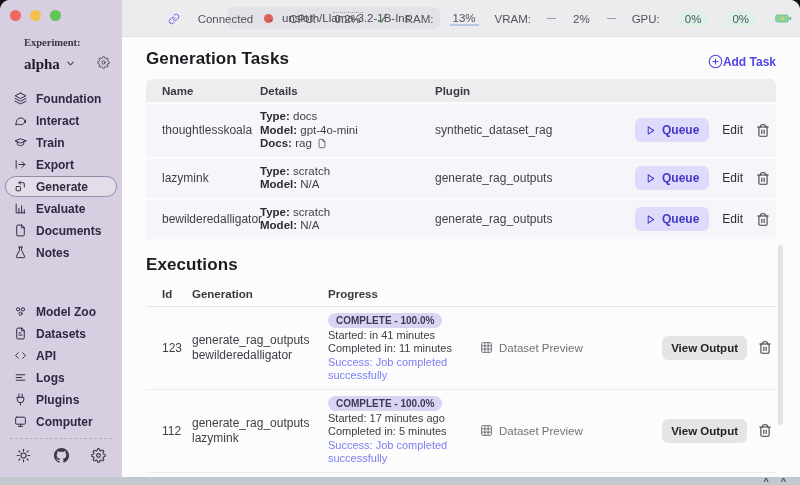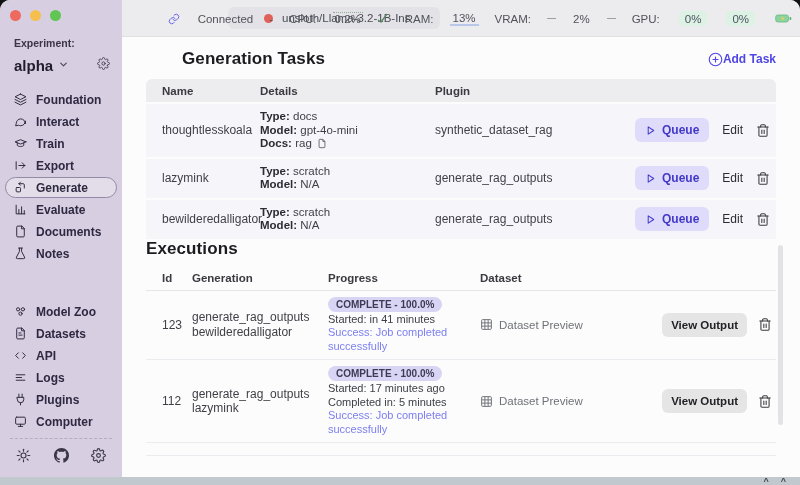--- a/index.html
+++ b/index.html
@@ -4,21 +4,21 @@
 <style>
   * { margin:0; padding:0; box-sizing:border-box; }
   html,body { width:800px; height:485px; background:#111; font-family:"Liberation Sans",sans-serif; overflow:hidden; }
   .window { position:relative; width:800px; height:485px; border-radius:10px 10px 0 0; overflow:hidden; background:var(--content-bg); }
 
   
   .sidebar { position:absolute; left:0; top:0; width:122px; height:477px; background:var(--sidebar-bg); display:flex; flex-direction:column; }
   .traffic { display:flex; gap:9px; padding:10px 0 0 10px; }
   .dot { width:11px; height:11px; border-radius:50%; }
   .dot.red{background:var(--traffic-red);} .dot.yellow{background:var(--traffic-yellow);} .dot.green{background:var(--traffic-green);}
-  .exp-block { padding:16px 12px 0 14px; }
+  .exp-block { padding:16px 12px 0 24px;font-family:Liberation Serif, serif; }
   .exp-label { font-size:10.5px; font-weight:700; color:#3a3547; }
   .exp-row { display:flex; align-items:center; margin-top:7px; }
   .exp-name { font-size:15px; font-weight:700; color:#201c2e; }
   .exp-row .chev { margin-left:5px; color:#4a4458; }
   .exp-row .gear { margin-left:auto; color:#4a4458; }
   .nav { margin-top:15px; padding:0 5px; display:flex; flex-direction:column; gap:1px; }
   .nav-item { display:flex; align-items:center; gap:9px; height:21px; padding:0 8px; font-size:12px; color:#2e2940; border:1px solid transparent; border-radius:11px; white-space:nowrap;font-weight:bold; }
   .nav-item svg { width:13px; height:13px; flex:none; }
   .nav-item.selected { background:rgba(255,255,255,0.30); border-color:#938aa6; font-weight:700; }
   .spacer { flex:1; }
@@ -35,39 +35,39 @@
   .m-cpu { border-top:1px dotted #8fae92; padding:0 2px; }
   .spark { margin:0 1px 0 -2px; }
   .m-ram { border-bottom:2px solid #b9c8ea; padding:0 3px; }
   .hline { display:inline-block; width:9px; height:1px; background:#9aa0a6; vertical-align:middle; }
   .m-vram { padding:0 1px; }
   .gpu-badge { background:var(--green-badge-bg); color:#4b5563; padding:1.5px 6px; border-radius:4px; margin-left:3px; }
   .battery { margin-left:4px; display:flex; }
 
   
   .content { position:absolute; left:122px; top:37px; right:0; bottom:8px; background:var(--content-bg); padding:12px 24px 0; overflow:hidden; }
-  .section-head { display:flex; align-items:center; justify-content:space-between;margin-left:36px; }
+  .section-head { display:flex; align-items:flex-end; justify-content:space-between; }
   .sec-title { font-size:17px; font-weight:700; color:#1b1b20; letter-spacing:.1px; }
   .add-task { display:flex; align-items:center; gap:0; color:var(--accent); font-size:12px; font-weight:700; background:none; border:none; cursor:pointer; }
   .add-task svg { width:15px; height:15px; }
 
   .tasks-table { margin-top:10px; }
   .t-head { display:grid; grid-template-columns:98px 175px 1fr 160px; padding-left:16px; background:#ededf0; height:23px; align-items:center; font-size:11.5px; font-weight:700; color:#3a3a40; border-radius:6px 6px 0 0; }
   .t-row { display:grid; grid-template-columns:98px 175px 1fr 160px; padding:6px 0 6px 16px; background:#f6f6fa; border-top:2px solid #fcfcfd; font-size:12px; color:#3f3f46; align-items:center; }
   .details { line-height:13.5px; font-size:11.5px; }
   .details b { font-weight:700; color:#2c2c33; }
   .doc-chip { display:inline-flex; vertical-align:-2px; color:#55555e; margin-left:2px; }
   .actions { display:flex; align-items:center; justify-content:flex-end; gap:13px; padding-right:6px; }
   .queue-btn { display:flex; align-items:center; gap:6px; background:var(--queue-bg); color:var(--queue-text); font-size:12px; font-weight:700; padding:5px 10px; border-radius:6px; border:none; cursor:pointer;justify-content:space-between; }
   .queue-btn svg { width:11px; height:11px; }
   .edit-link { font-size:12px; color:#2b2b31; font-weight:500; cursor:pointer; }
   .trash-btn { background:none; border:none; color:#3a3a40; cursor:pointer; display:flex; }
   .trash-btn svg { width:14px; height:15px; }
 
-  .exec-sec { }
+  .exec-sec { margin-top:16px; }
   .e-head { display:grid; grid-template-columns:30px 136px 152px 1fr 116px; padding-left:16px; height:25px; align-items:center; font-size:11.5px; font-weight:700; color:#3a3a40; border-bottom:1px solid #e6e6ea; margin-top:7px; }
   .e-row { display:grid; grid-template-columns:30px 136px 152px 1fr 116px; padding:6px 0 6px 16px; border-bottom:1px solid #ececf0; align-items:center; font-size:12px; color:#3f3f46; }
   .gen-cell { line-height:14.5px; }
   .badge { display:inline-block; background:var(--badge-bg); color:var(--badge-text); font-size:10px; font-weight:700; padding:2px 8px; border-radius:8px; margin-bottom:1px; }
   .p-line { font-size:11px; line-height:13.5px; color:#3f4046; }
   .p-success { font-size:11px; line-height:13.5px; color:var(--success-text); }
   .ds-cell { display:flex; align-items:center; gap:6px; color:#6f7277; font-size:11.5px; cursor:pointer; }
   .ds-cell svg { width:13px; height:13px; }
   .view-btn { background:#e5e5e5; border:none; border-radius:6px; padding:6px 9px; font-size:11.5px; font-weight:700; color:#232327; cursor:pointer; }
   .e-actions { display:flex; align-items:center; justify-content:flex-end; gap:11px; padding-right:4px; }
@@ -391,33 +391,33 @@
       </div>
     </div>
 
     <section class="exec-sec">
       <h2 class="sec-title">Executions</h2>
 
       <div class="e-head">
         <span>Id</span>
         <span>Generation</span>
         <span>Progress</span>
-        <span>Dataset</span>
         <span></span>
       </div>
 
       <div class="e-row">
         <span>123</span>
         <div class="gen-cell">
           <div>generate_rag_outputs</div>
           <div>bewilderedalligator</div>
         </div>
         <div>
           <span class="badge">COMPLETE - 100.0%</span>
           <div class="p-line">Started: in 41 minutes</div>
+          <div class="p-line">Completed in: 11 minutes</div>
           <div class="p-success">Success: Job completed successfully</div>
         </div>
         <div class="ds-cell">
           <svg viewBox="0 0 24 24" fill="none" stroke="currentColor" stroke-width="1.8">
               <rect x="3" y="3" width="18" height="18" rx="2"></rect>
               <line x1="3" y1="9" x2="21" y2="9"></line>
               <line x1="3" y1="15" x2="21" y2="15"></line>
               <line x1="9" y1="3" x2="9" y2="21"></line>
               <line x1="15" y1="3" x2="15" y2="21"></line>
             </svg>

